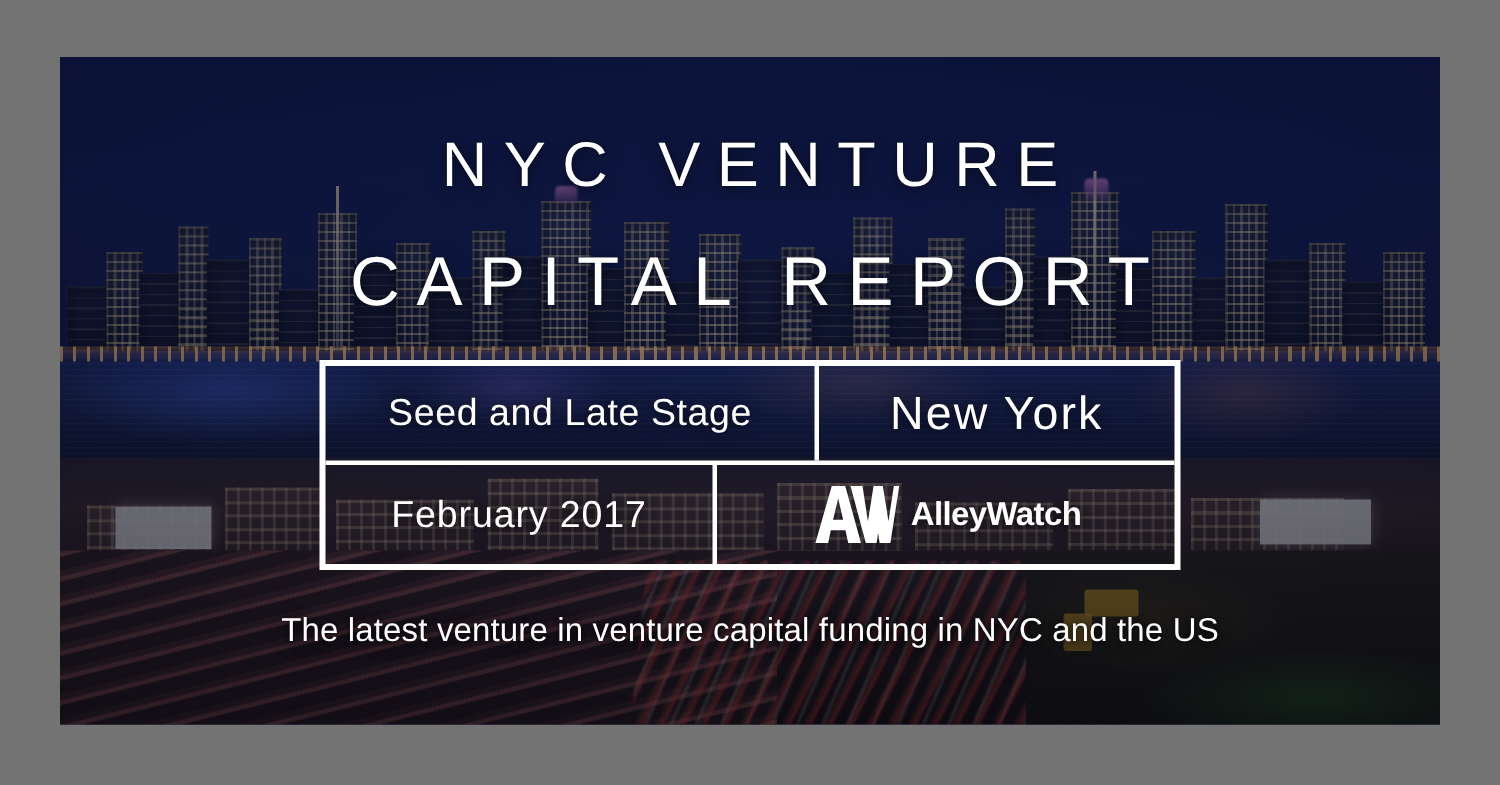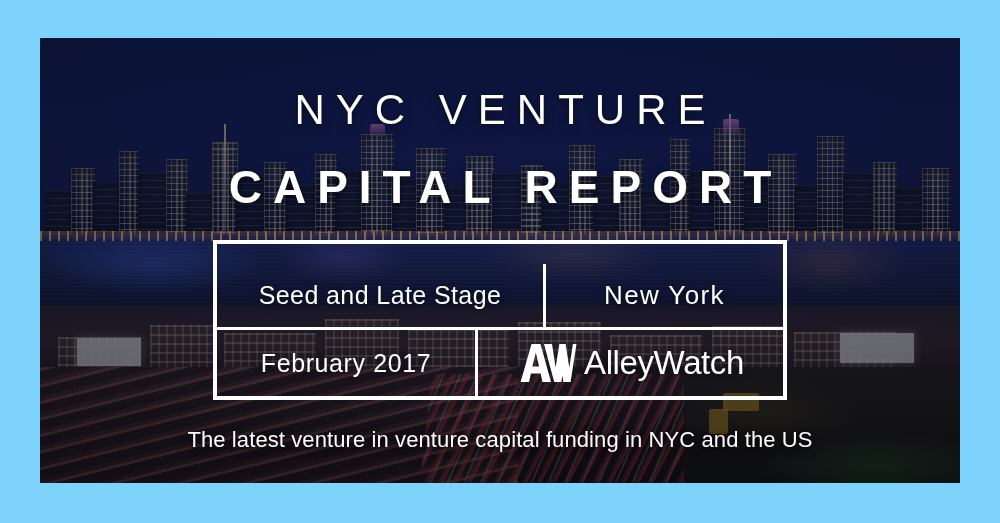--- a/index.html
+++ b/index.html
@@ -9,21 +9,21 @@
     height: 523px;
     background: #ffffff;
     font-family: "Liberation Sans", sans-serif;
     overflow: hidden;
   }
 
   #poster-root {
     position: relative;
     width: 1000px;
     height: 523px;
-    background: #7dd3fc;
+    background: #737373;
   }
 
   
   .banner {
     position: absolute;
     left: 40px;
     top: 38px;
     width: 920px;
     height: 445px;
     overflow: hidden;
@@ -219,36 +219,35 @@
     margin-top: 48px;
     font-size: 42px;
     letter-spacing: 11px;
     text-indent: 11px;
   }
   .title-2 {
     margin-top: 26px;
     font-size: 46px;
     letter-spacing: 11px;
     text-indent: 11px;
-    font-weight: bold;
   }
 
   
   .infogrid {
     margin-top: 26px;
     width: 574px;
     border: 4px solid #ffffff;
     display: flex;
     flex-direction: column;
   }
   .inforow {
     display: flex;
     height: 66px;
   }
-  .inforow.top { border-bottom: 3px solid #ffffff; margin-top: 20px; }
+  .inforow.top { border-bottom: 3px solid #ffffff; }
   .cell {
     display: flex;
     align-items: center;
     justify-content: center;
     color: #ffffff;
     white-space: nowrap;
     overflow: hidden;
   }
   .cell.divider { border-right: 3px solid #ffffff; }
 
@@ -256,33 +255,33 @@
   .cell-city  { flex: 1 1 auto; }
   .cell-date  { flex: 0 0 261px; }
   .cell-logo  { flex: 1 1 auto; }
 
   .cell-text {
     font-size: 25px;
     font-weight: 400;
     letter-spacing: .4px;
     text-shadow: 0 1px 7px rgba(0,0,0,.6);
   }
-  .cell-text.city { font-size: 26px; letter-spacing: 1.4px; }
+  .cell-text.city { font-size: 31px; letter-spacing: 1.4px; }
   .cell-text.date { font-size: 25px; letter-spacing: .6px; }
 
   
   .logo-lockup {
     display: flex;
     align-items: center;
     gap: 7px;
   }
   .logo-mark { display: block; }
   .logo-word {
-    font-size: 33px;
-    font-weight: 400;
+    font-size: 22px;
+    font-weight: 700;
     color: #ffffff;
     letter-spacing: -0.4px;
     text-shadow: 0 1px 6px rgba(0,0,0,.6);
   }
 
   .tagline {
     margin-top: 27px;
     color: #ffffff;
     font-size: 22px;
     font-weight: 400;

